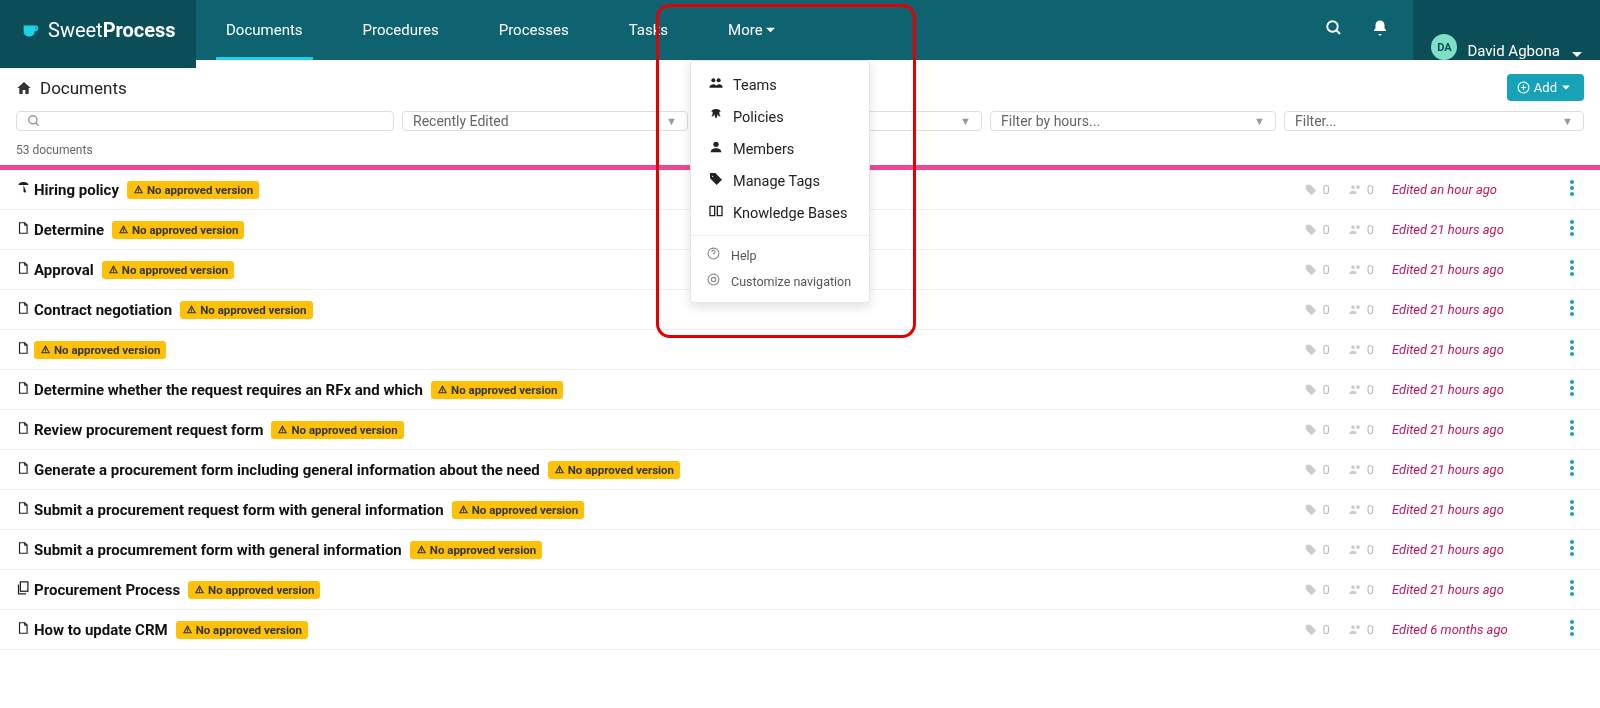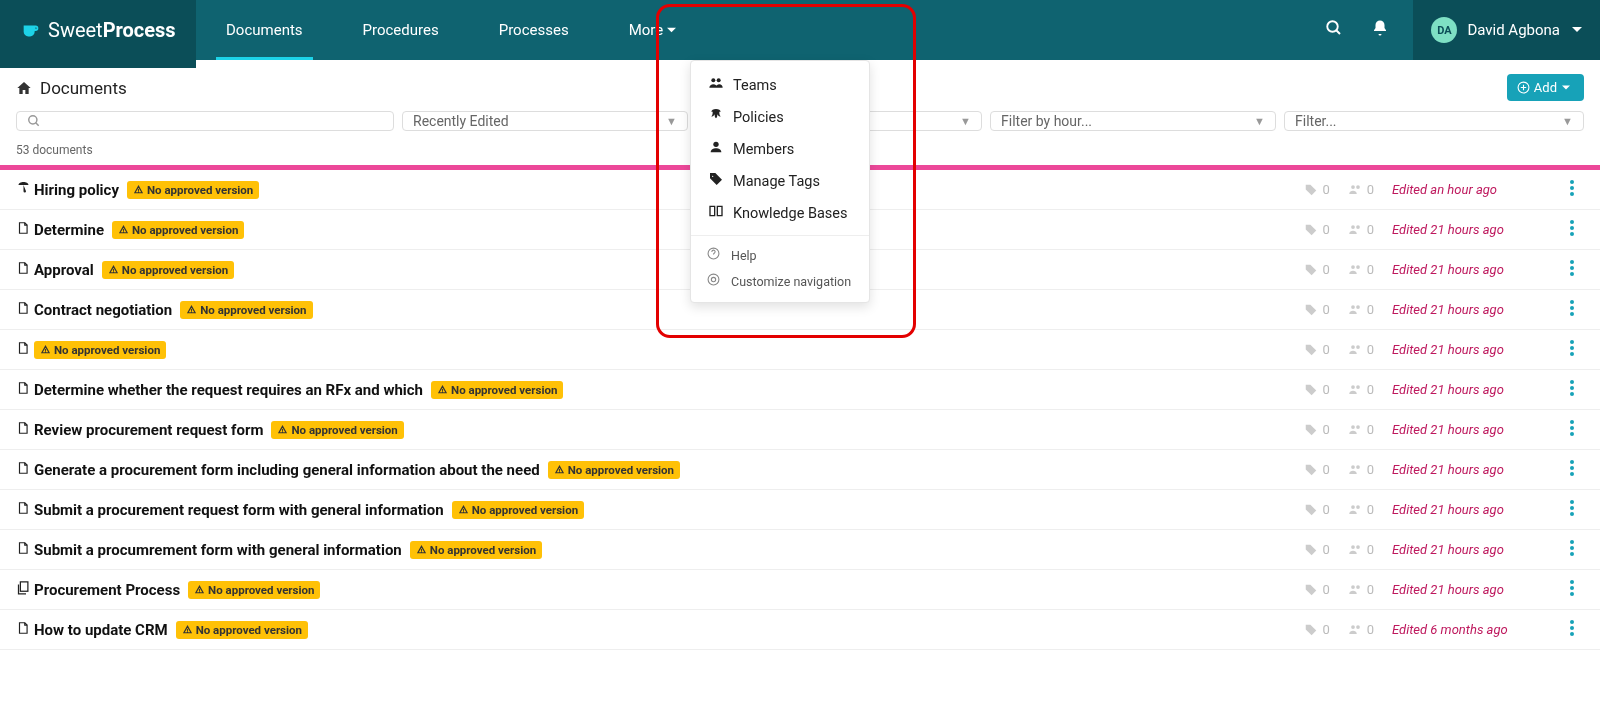--- a/index.html
+++ b/index.html
@@ -7,21 +7,21 @@
 .topnav{height:60px;background:#0f6370;display:flex;align-items:center;color:#fff;position:relative}
 .brand{width:196px;height:76px;background:#0b4e58;display:flex;align-items:center;padding-left:20px;font-size:20px}
 .brand svg{margin-right:6px}
 .brand span.sw{font-weight:400}
 .brand span.pr{font-weight:700}
 .nav-items{display:flex;height:100%;align-items:center}
 .nav-item{padding:0 30px;height:100%;display:flex;align-items:center;font-size:15px;cursor:pointer;position:relative}
 .nav-item.active::after{content:"";position:absolute;bottom:0;left:20px;right:20px;height:3px;background:#1dd3e8}
 .nav-right{margin-left:auto;display:flex;align-items:center;height:100%}
 .nav-icon{padding:0 14px;cursor:pointer}
-.user-area{background:#0b4e58;height:60px;display:flex;align-items:center;padding:0 18px;cursor:pointer;margin-left:10px}
+.user-area{background:#0b4e58;height:60px;display:flex;align-items:flex-end;padding:0 18px;cursor:pointer;margin-left:10px}
 .avatar{width:26px;height:26px;border-radius:50%;background:#7ee0c4;color:#0b4e58;font-size:11px;font-weight:700;display:flex;align-items:center;justify-content:center;margin-right:10px}
 .user-name{font-size:15px;margin-right:12px}
 .crumb-row{display:flex;align-items:center;justify-content:space-between;padding:14px 16px 10px 16px}
 .crumb{display:flex;align-items:center;font-size:17px;color:#222}
 .crumb svg{margin-right:8px}
 .add-btn{background:#17a2b8;color:#fff;border:none;border-radius:4px;padding:6px 10px;font-size:13px;display:flex;align-items:center;cursor:pointer}
 .add-btn svg{margin-right:4px}
 .filter-row{display:flex;gap:8px;padding:0 16px 8px 16px}
 .filter-box{border:1px solid #ddd;border-radius:4px;height:20px;display:flex;align-items:center;padding:0 10px;background:#fff;position:relative}
 .filter-box.search{flex:0 0 378px}
@@ -58,20 +58,21 @@
     <svg width="22" height="22" viewBox="0 0 24 24" fill="#1dd3e8">
         <path d="M4 7h13a3 3 0 010 6h-1v1a5 5 0 01-5 5H9a5 5 0 01-5-5V7zm13 2v2a1 1 0 000-2z"></path>
       </svg>
     <span class="sw">Sweet</span>
       <span class="pr">Process</span>
   </div>
   <div class="nav-items" id="nav-items">
       <div class="nav-item active">Documents</div>
       <div class="nav-item">Procedures</div>
       <div class="nav-item">Processes</div>
+      <div class="nav-item">Tasks</div>
       <div class="nav-item">More<span> &nbsp;<svg width="9" height="9" viewBox="0 0 10 6" fill="#fff">
             <path d="M0 0l5 5 5-5z"></path>
           </svg></span></div>
     </div>
   <div class="nav-right">
     <span class="nav-icon">
       <svg width="18" height="18" viewBox="0 0 24 24" fill="none" stroke="#fff" stroke-width="2.5">
           <circle cx="10" cy="10" r="7"></circle>
           <line x1="20" y1="20" x2="15" y2="15"></line>
         </svg>
@@ -171,21 +172,21 @@
       </svg>
   </div>
   <div class="filter-box sort">
     <span class="filter-text">Recently Edited</span>
     <span class="chev">▼</span>
   </div>
   <div class="filter-box third">
     <span class="chev">▼</span>
   </div>
   <div class="filter-box team">
-    <span class="filter-text">Filter by hour...</span>
+    <span class="filter-text">Filter by hours...</span>
     <span class="chev">▼</span>
   </div>
   <div class="filter-box tag">
     <span class="filter-text">Filter...</span>
     <span class="chev">▼</span>
   </div>
 </div>
 
 <div class="count">53 documents</div>
 

